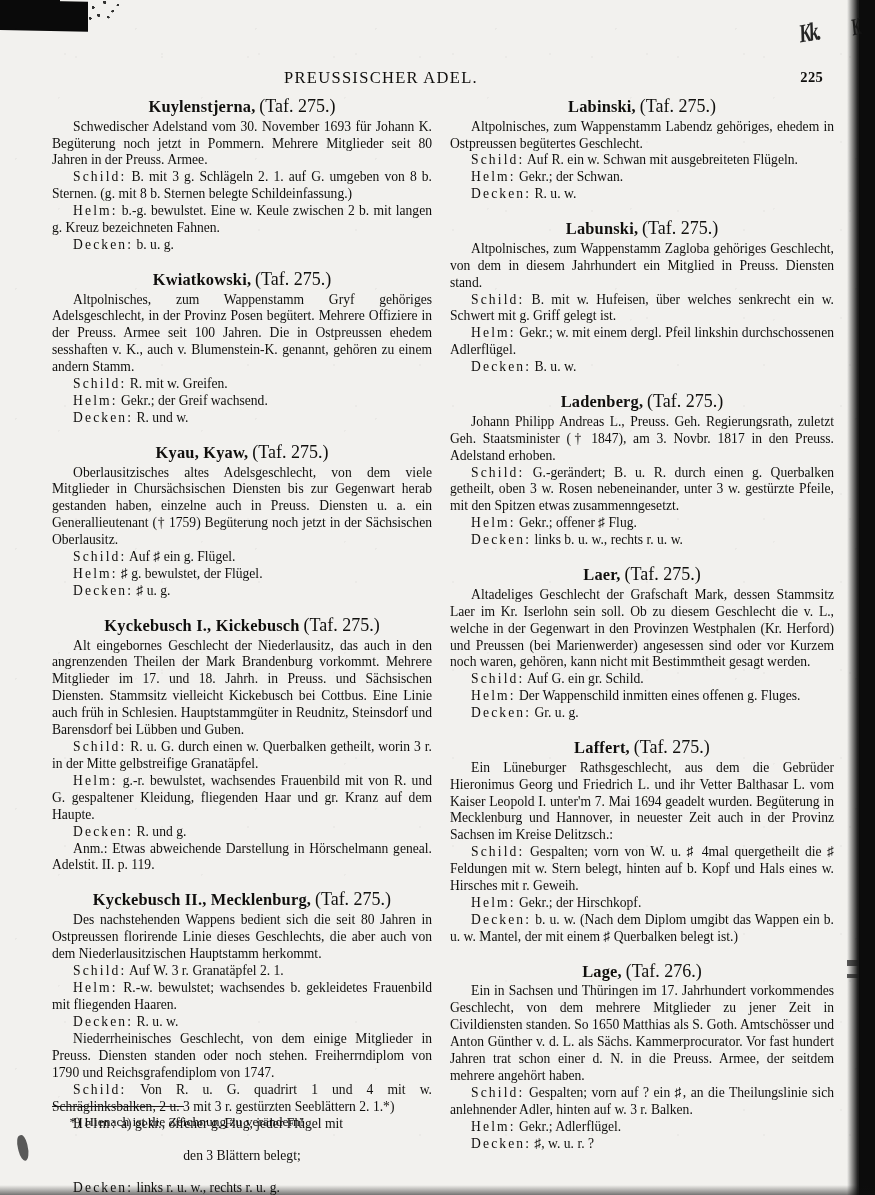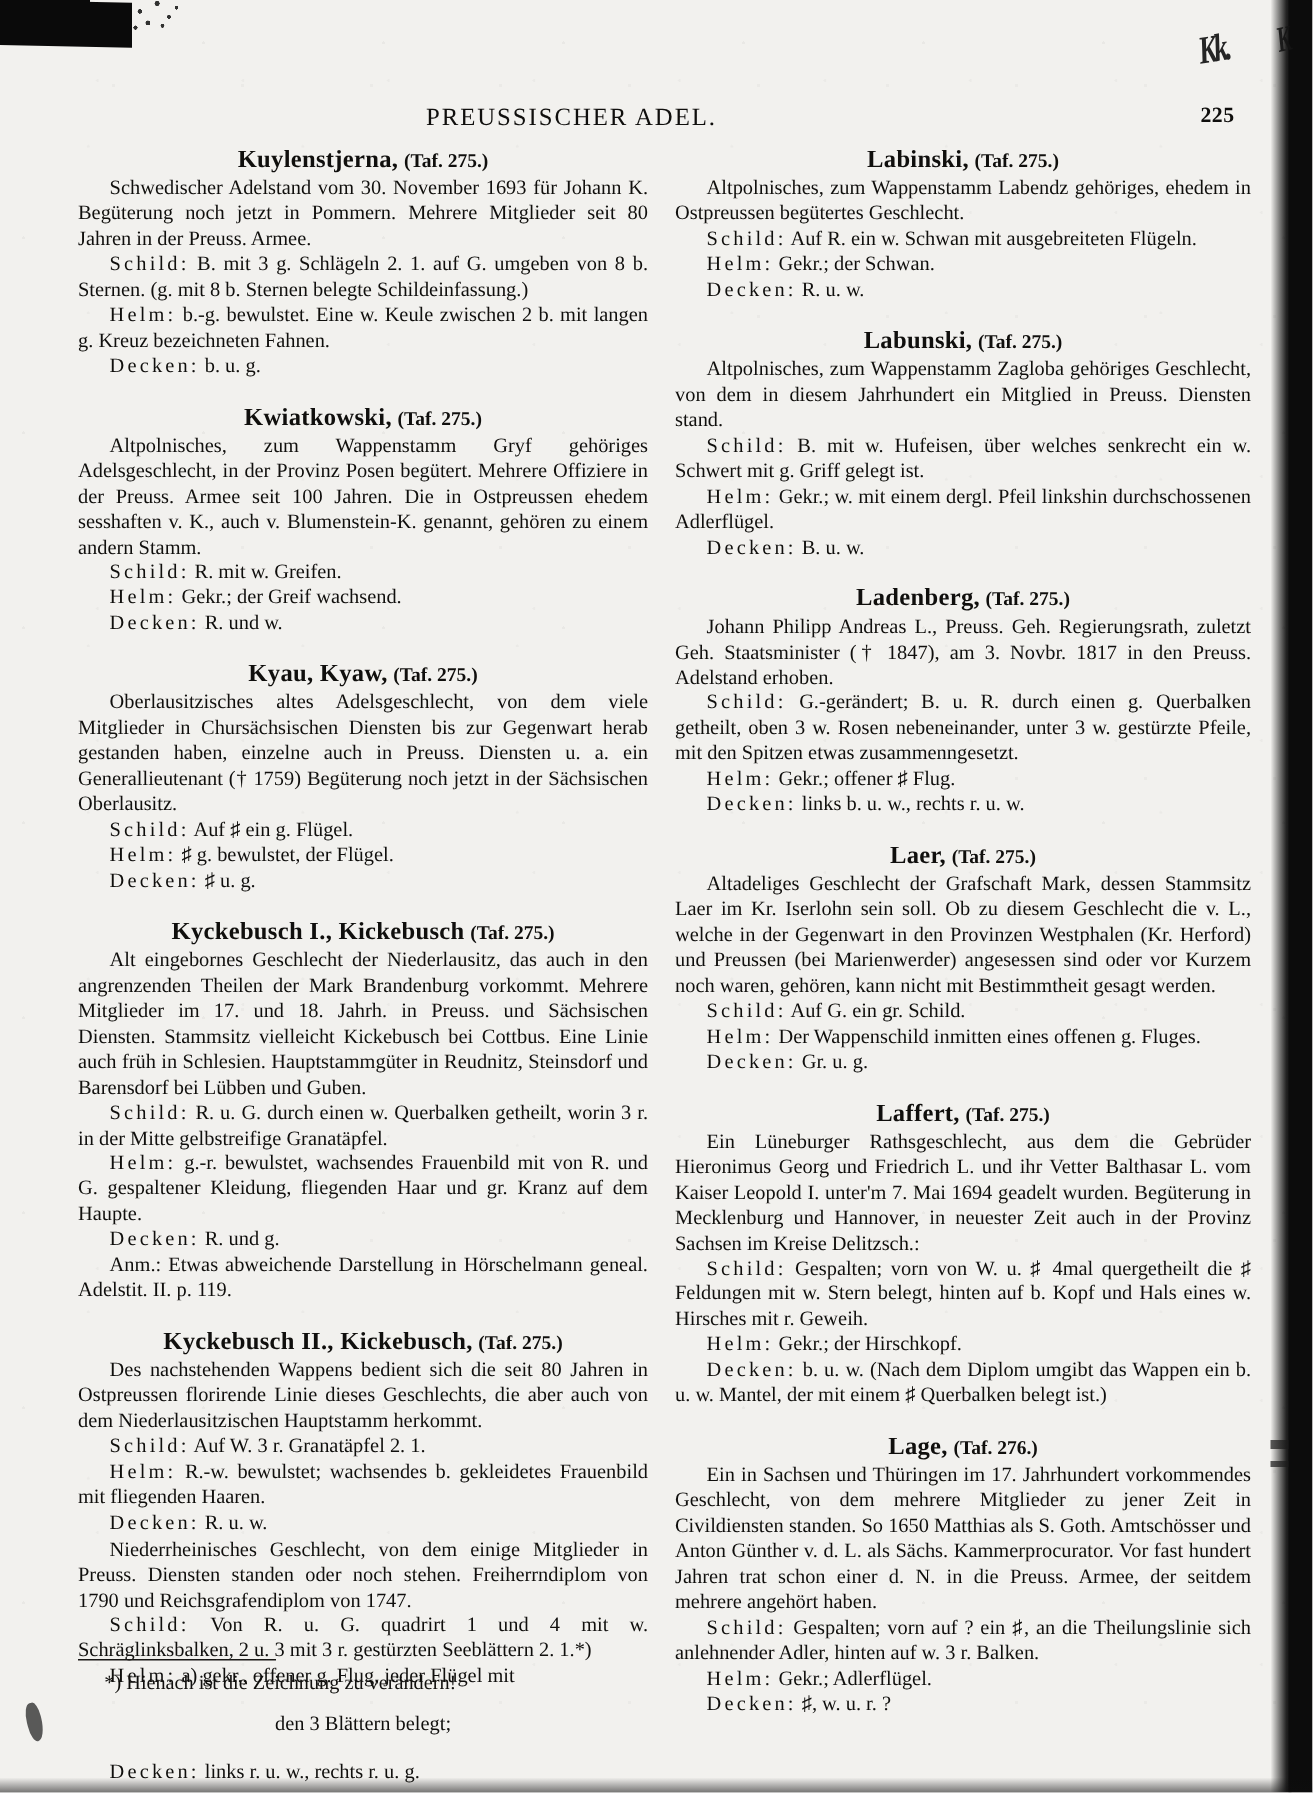--- a/index.html
+++ b/index.html
@@ -150,22 +150,22 @@
     font-weight: 400;
     line-height: 1.2;
   }
   .entry:first-child h2.entry-head { padding-top: 0; }
   h2.entry-head .nm {
     font-weight: 700;
     font-size: 16.4px;
     letter-spacing: .2px;
   }
   h2.entry-head .taf {
-    font-weight: 700;
-    font-size: 13px;
+    font-weight: 400;
+    font-size: 18px;
   }
 
   p.body {
     margin: 0;
     text-indent: 1.55em;
   }
   p.blaz {
     margin: 0;
     text-indent: 1.55em;
   }
@@ -281,21 +281,21 @@
       </h2>
       <p class="body">Alt eingebornes Geschlecht der Niederlausitz, das auch in den angrenzenden Theilen der Mark Brandenburg vorkommt. Mehrere Mitglieder im 17. und 18. Jahrh. in Preuss. und Sächsischen Diensten. Stammsitz vielleicht Kickebusch bei Cottbus. Eine Linie auch früh in Schlesien. Hauptstammgüter in Reudnitz, Steinsdorf und Barensdorf bei Lübben und Guben.</p>
       <p class="blaz"><span class="lbl">Schild:</span> <span>R. u. G. durch einen w. Querbalken getheilt, worin 3 r. in der Mitte gelbstreifige Granatäpfel.</span></p>
       <p class="blaz"><span class="lbl">Helm:</span> <span>g.-r. bewulstet, wachsendes Frauenbild mit von R. und G. gespaltener Kleidung, fliegenden Haar und gr. Kranz auf dem Haupte.</span></p>
       <p class="blaz last-line-left"><span class="lbl">Decken:</span> <span>R. und g.</span></p>
       <p class="blaz"><span>Anm.:</span> <span>Etwas abweichende Darstellung in Hörschelmann geneal. Adelstit. II. p. 119.</span></p>
     </div>
 
     <div class="entry">
       <h2 class="entry-head">
-        <span class="nm">Kyckebusch II., Kickebusch,</span>
+        <span class="nm">Kyckebusch II., Mecklenburg,</span>
         <span class="taf">(Taf. 275.)</span>
       </h2>
       <p class="body">Des nachstehenden Wappens bedient sich die seit 80 Jahren in Ostpreussen florirende Linie dieses Geschlechts, die aber auch von dem Niederlausitzischen Hauptstamm herkommt.</p>
       <p class="blaz last-line-left"><span class="lbl">Schild:</span> <span>Auf W. 3 r. Granatäpfel 2. 1.</span></p>
       <p class="blaz"><span class="lbl">Helm:</span> <span>R.-w. bewulstet; wachsendes b. gekleidetes Frauenbild mit fliegenden Haaren.</span></p>
       <p class="blaz last-line-left"><span class="lbl">Decken:</span> <span>R. u. w.</span></p>
     </div>
 
     <div class="entry">
       <p class="body">Niederrheinisches Geschlecht, von dem einige Mitglieder in Preuss. Diensten standen oder noch stehen. Freiherrndiplom von 1790 und Reichsgrafendiplom von 1747.</p>

